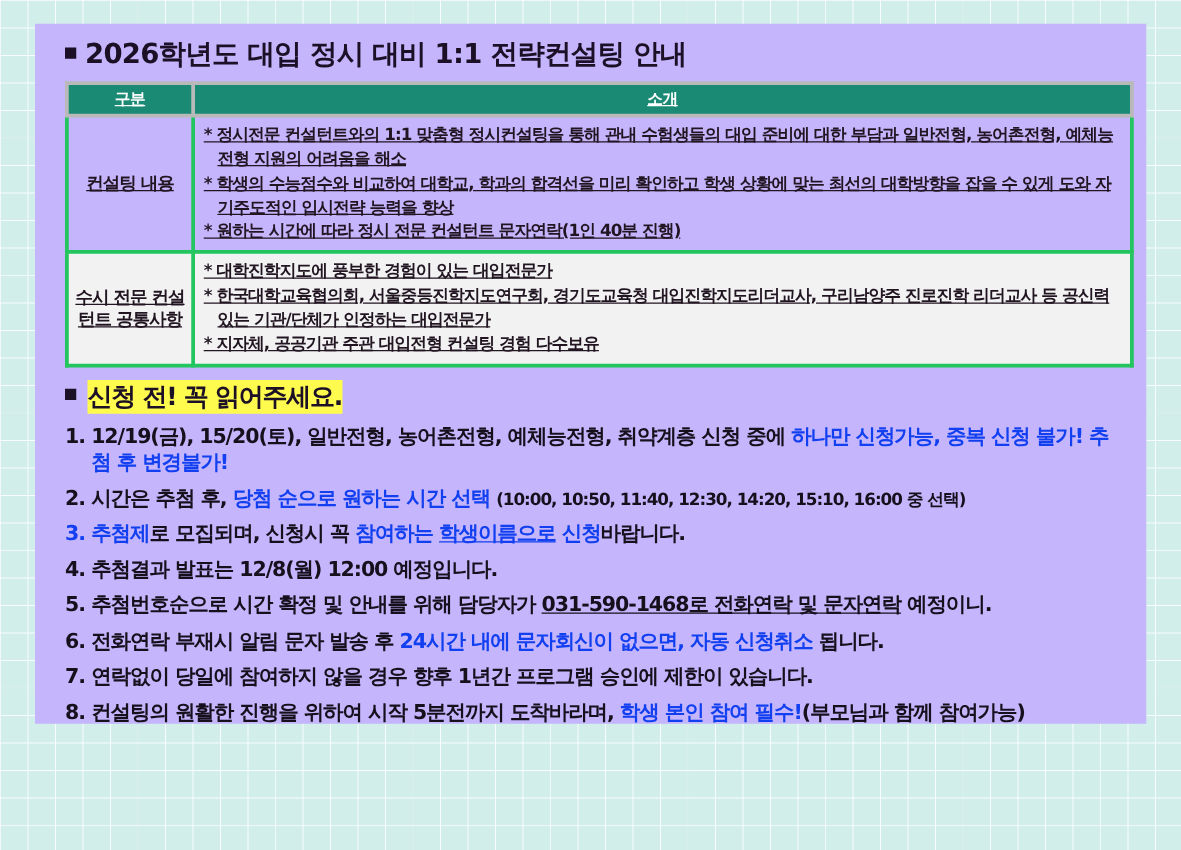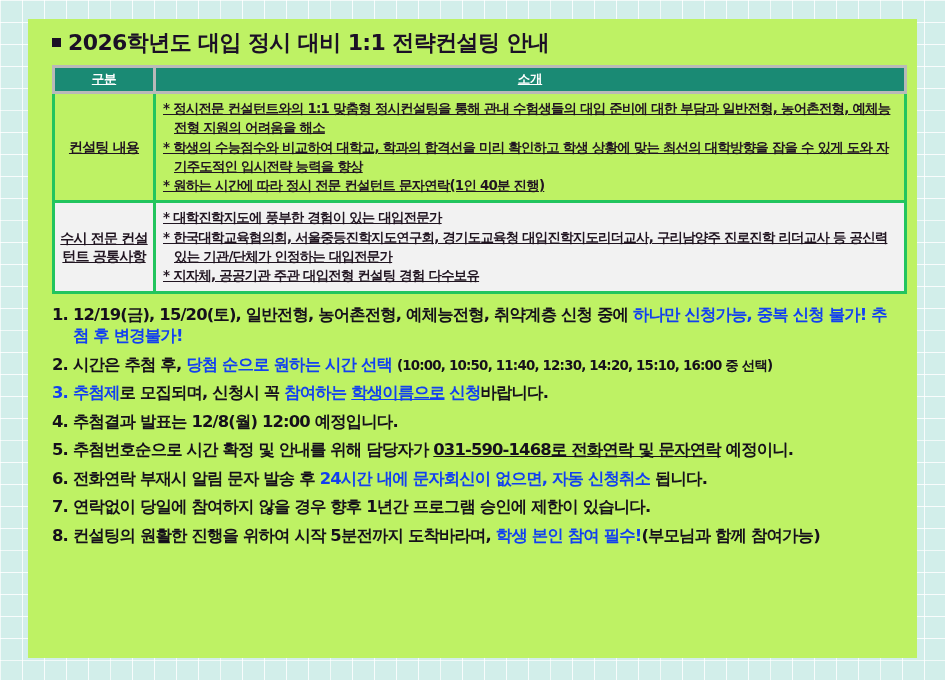--- a/index.html
+++ b/index.html
@@ -19,22 +19,22 @@
       linear-gradient(to bottom, rgba(122,196,188,0.55) 1px, transparent 1px);
     background-size: 22px 22px, 22px 22px, 110px 110px, 110px 110px;
     background-position: 0 0, 0 0, 0 0, 0 0;
   }
 
   .page {
     position: absolute;
     left: 28px;
     top: 19px;
     width: 889px;
-    height: 639px;
-    background: #bef264;
+    height: 560px;
+    background: #c4b5fd;
     box-sizing: border-box;
     padding: 9px 27px 0 14px;
   }
 
   
   .doc-title {
     display: flex;
     align-items: baseline;
     gap: 7px;
     font-size: 22px;
@@ -195,20 +195,24 @@
           <span class="bul">* 지자체, 공공기관 주관 대입전형 컨설팅 경험 다수보유</span>
         </td>
       </tr>
     </tbody>
   </table>
 
   <div class="notice">
   </div>
 
   <div class="notice hdr-block-2">
+    <div class="hdr-line">
+      <span class="sq"></span>
+      <span class="hdr-big hl">신청 전! 꼭 읽어주세요.</span>
+    </div>
 
     <div class="list" id="notice-list">
         <div class="line wrap">
           <span class="num">1.</span>
           <span class="txt"><span class="">12/19(금), 15/20(토), 일반전형, 농어촌전형, 예체능전형, 취약계층 신청 중에 </span><span class="blue">하나만 신청가능, 중복 신청 불가! 추첨 후 변경불가!</span></span>
         </div>
         <div class="line wrap">
           <span class="num">2.</span>
           <span class="txt"><span class="">시간은 추첨 후, </span><span class="blue">당첨 순으로 원하는 시간 선택 </span><span class="sub">(10:00, 10:50, 11:40, 12:30, 14:20, 15:10, 16:00 중 선택)</span></span>
         </div>

